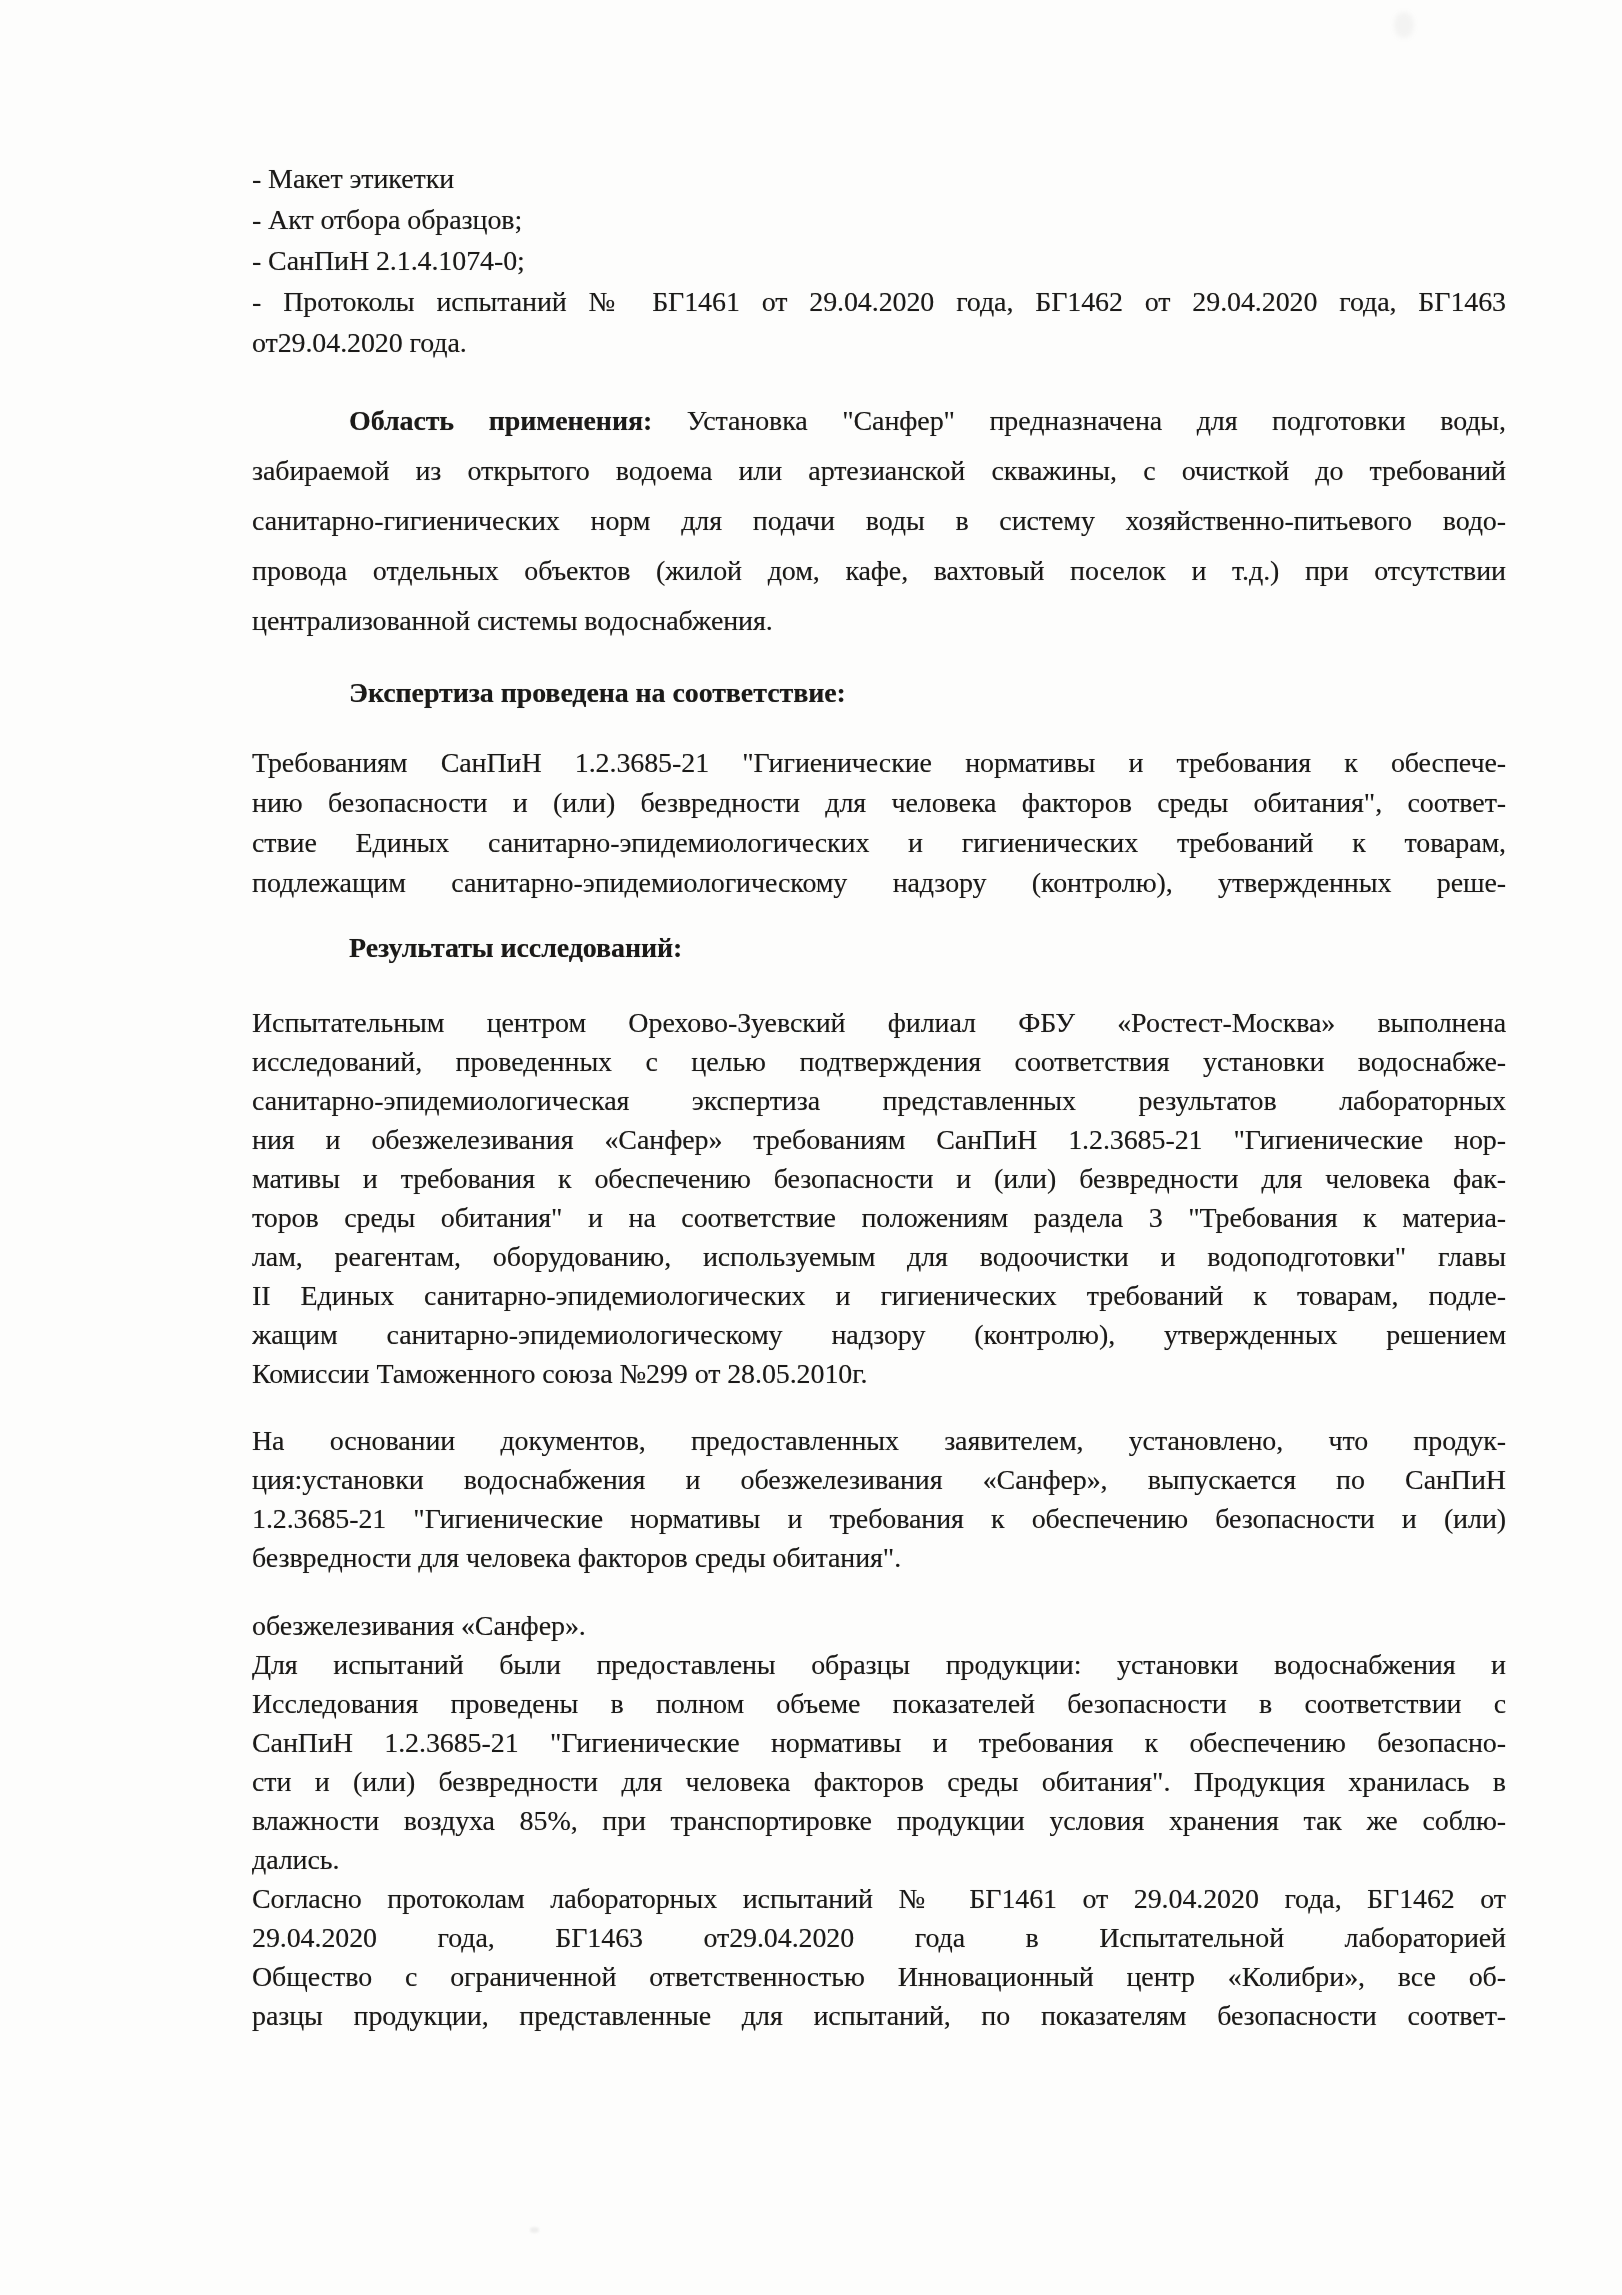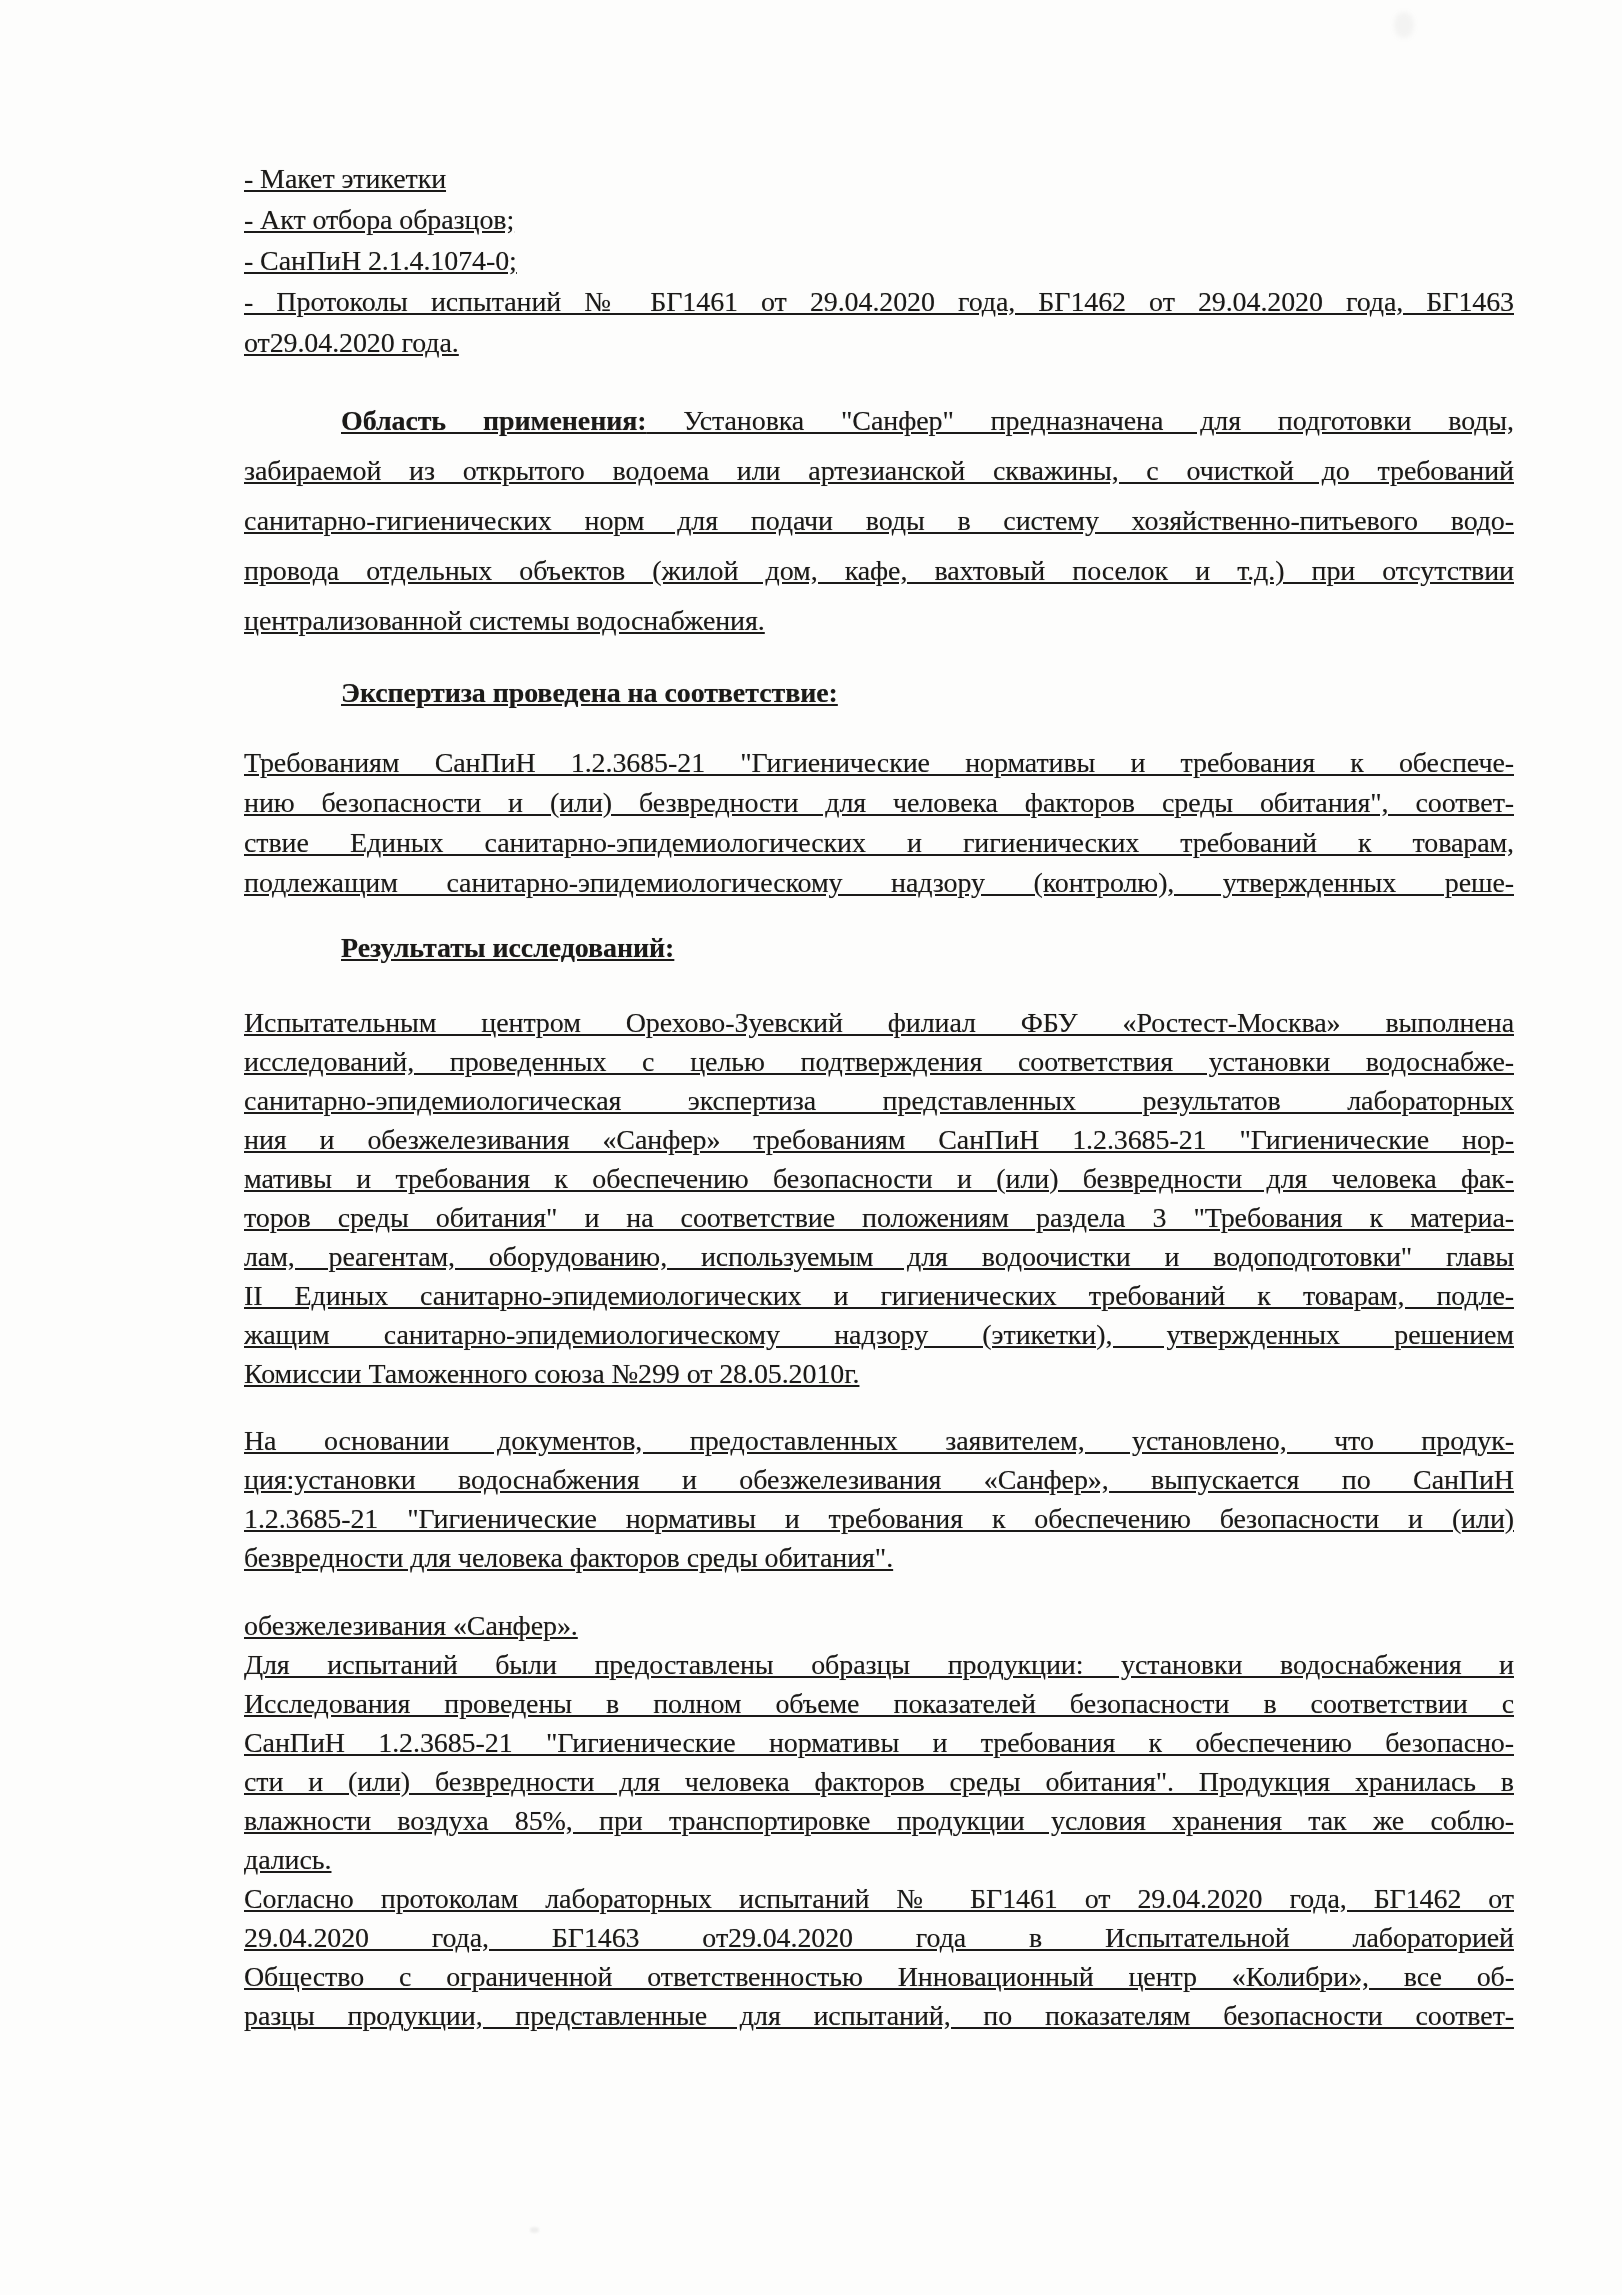--- a/index.html
+++ b/index.html
@@ -17,25 +17,24 @@
     color: #1b1a18;
     text-shadow: 0 0 0.7px rgba(30, 28, 26, 0.45);
   }
   .content {
     position: absolute;
     left: 244px;
     top: 0;
     width: 1270px;
   }
   .para, .h {
-    margin: 0;
+    margin: 8px;
     padding: 0;
     font-size: 28px;
     letter-spacing: -0.1px;
-    text-decoration: underline;
   }
   .h {
     font-weight: 700;
     text-indent: 97px;
     line-height: 41px;
     white-space: nowrap;
   }
   .line {
     text-align: left;
     overflow: hidden;
@@ -121,21 +120,21 @@
 
     <div class="para lh60 b6">
         <div class="line j">Испытательным центром Орехово-Зуевский филиал ФБУ «Ростест-Москва» выполнена</div>
         <div class="line j">исследований, проведенных с целью подтверждения соответствия установки водоснабже-</div>
         <div class="line j">санитарно-эпидемиологическая экспертиза представленных результатов лабораторных</div>
         <div class="line j">ния и обезжелезивания «Санфер» требованиям СанПиН 1.2.3685-21 "Гигиенические нор-</div>
         <div class="line j">мативы и требования к обеспечению безопасности и (или) безвредности для человека фак-</div>
         <div class="line j">торов среды обитания" и на соответствие положениям раздела 3 "Требования к материа-</div>
         <div class="line j">лам, реагентам, оборудованию, используемым для водоочистки и водоподготовки" главы</div>
         <div class="line j">II Единых санитарно-эпидемиологических и гигиенических требований к товарам, подле-</div>
-        <div class="line j">жащим санитарно-эпидемиологическому надзору (этикетки), утвержденных решением</div>
+        <div class="line j">жащим санитарно-эпидемиологическому надзору (контролю), утвержденных решением</div>
         <div class="line">Комиссии Таможенного союза №299 от 28.05.2010г.</div>
       </div>
 
     <div class="para lh60 b7">
         <div class="line j">На основании документов, предоставленных заявителем, установлено, что продук-</div>
         <div class="line j">ция:установки водоснабжения и обезжелезивания «Санфер», выпускается по СанПиН</div>
         <div class="line j">1.2.3685-21 "Гигиенические нормативы и требования к обеспечению безопасности и (или)</div>
         <div class="line">безвредности для человека факторов среды обитания".</div>
       </div>
 

